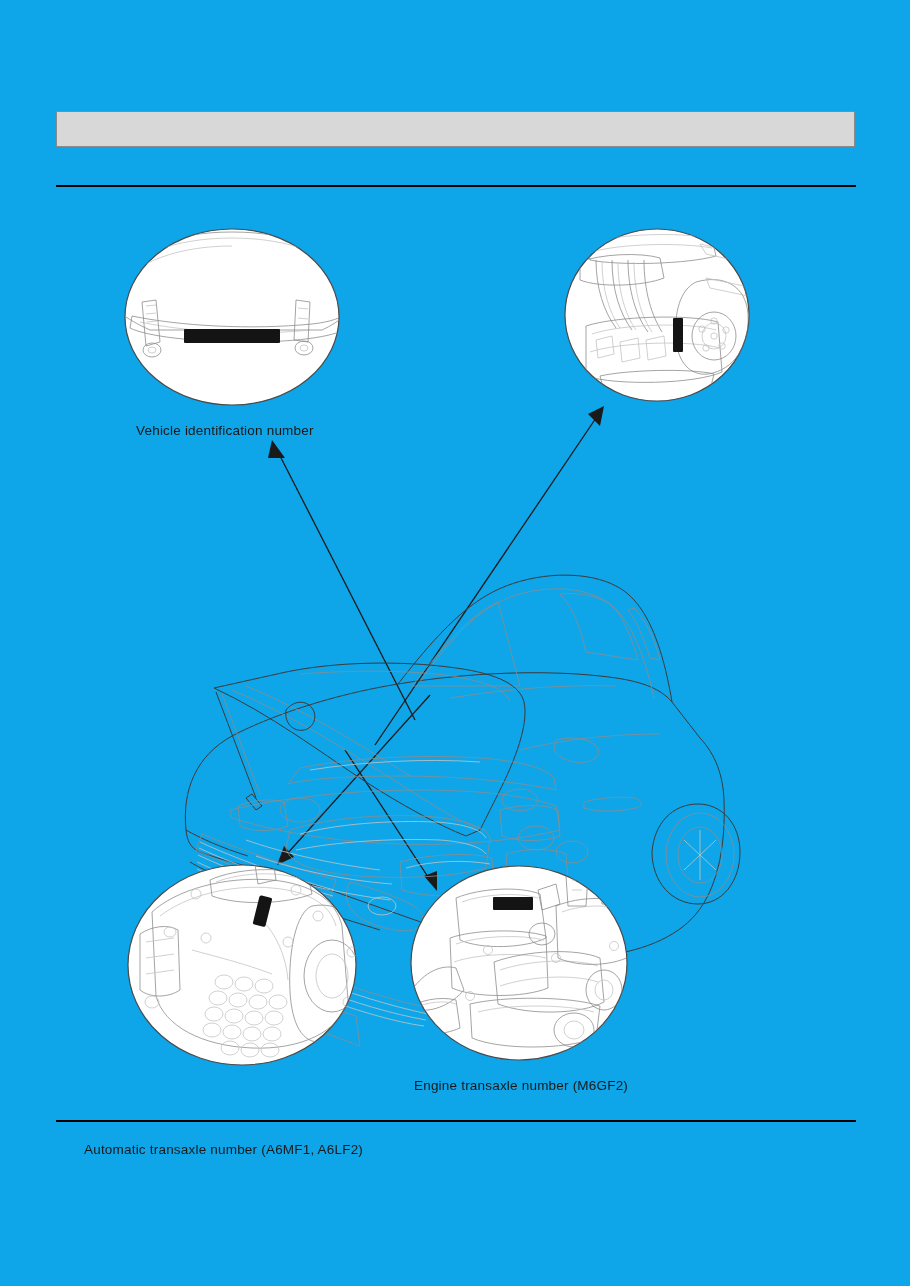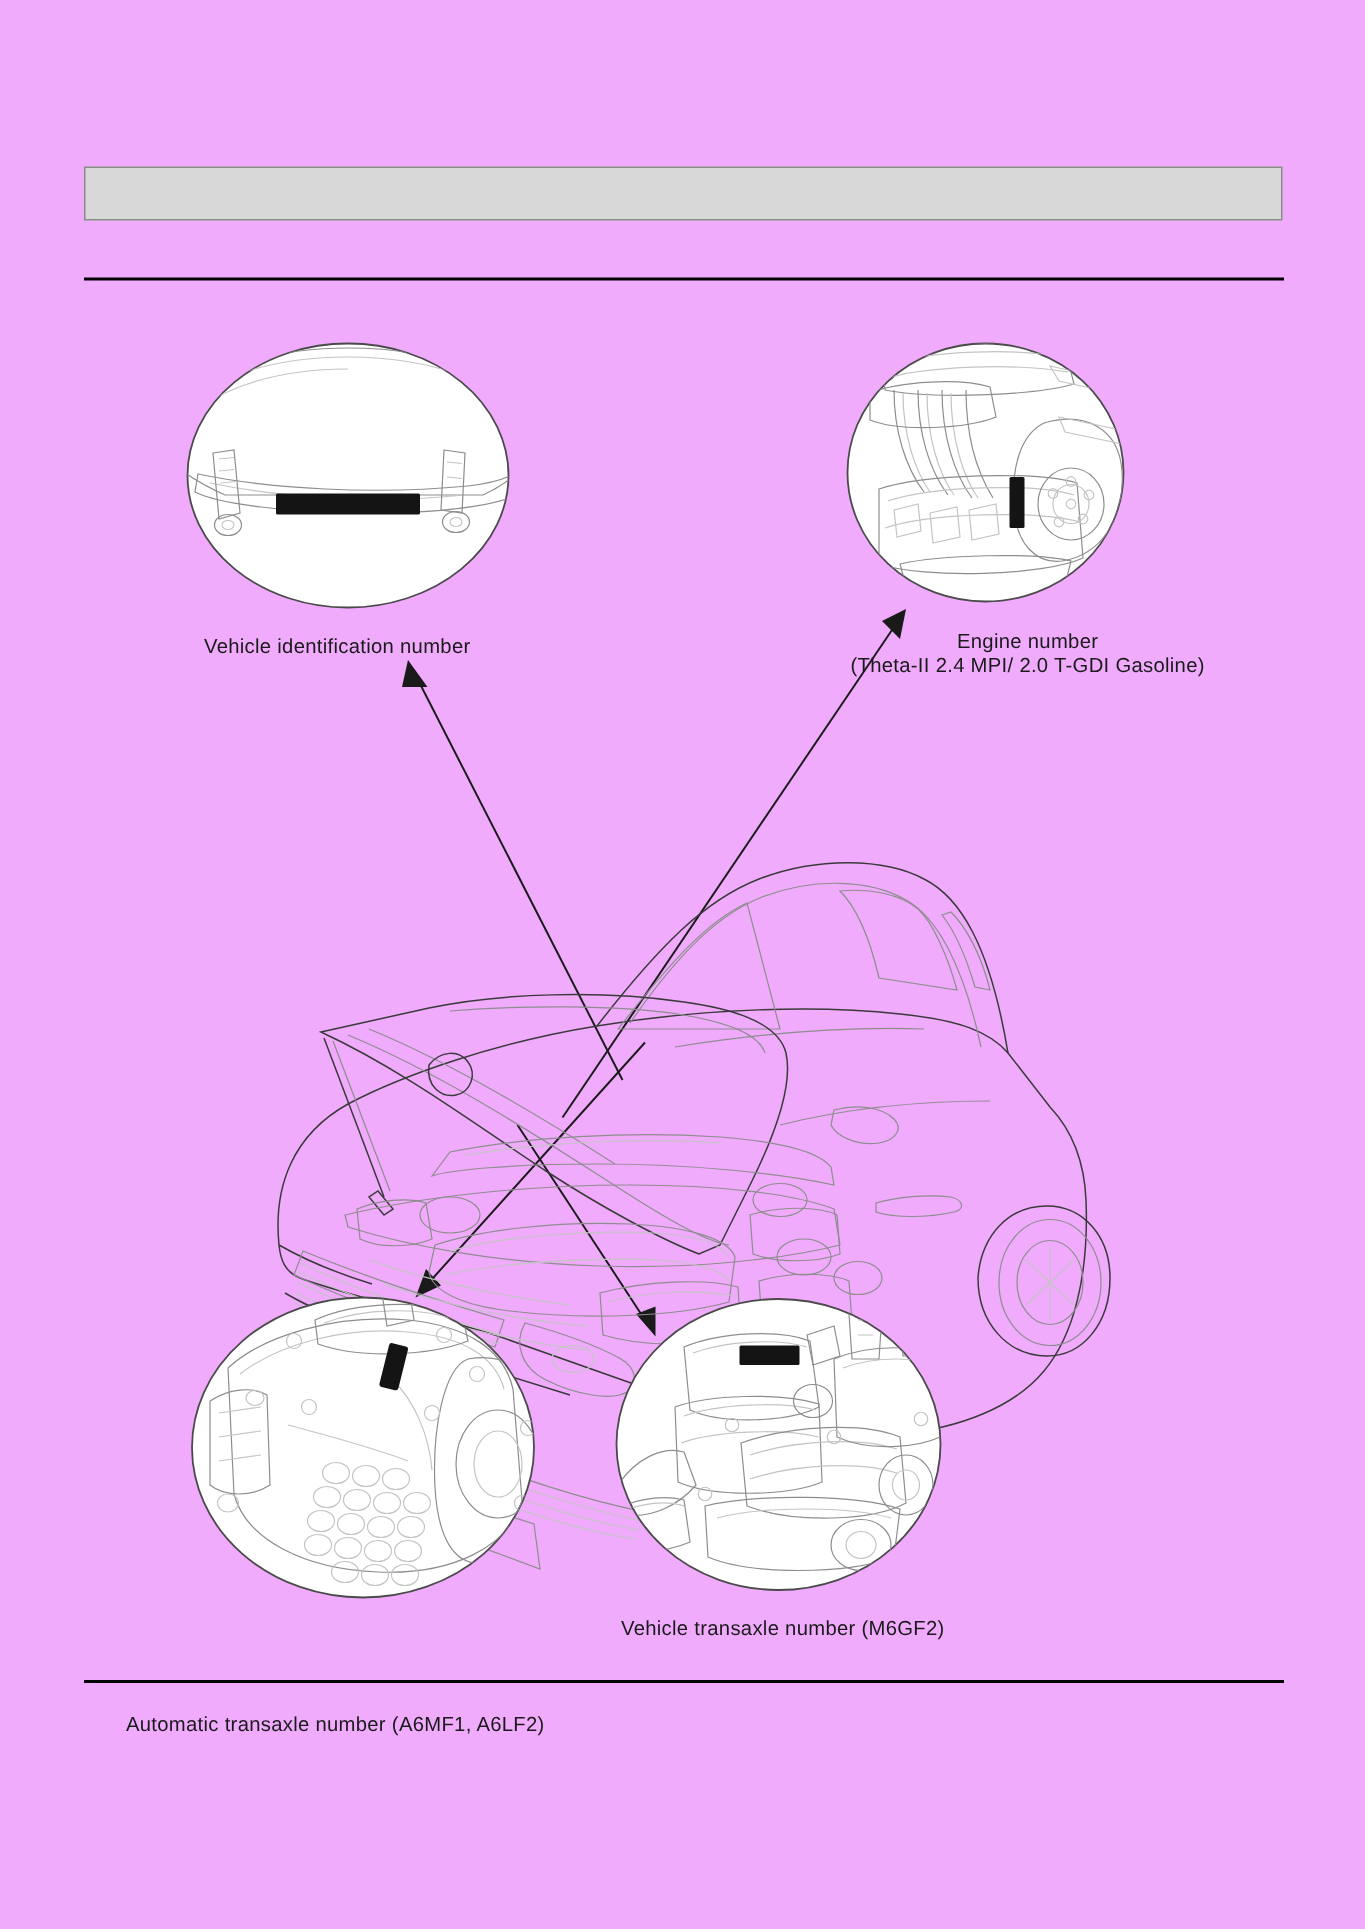--- a/index.html
+++ b/index.html
@@ -10,21 +10,21 @@
   body {
     width: 910px;
     height: 1286px;
     position: relative;
     font-family: "Liberation Sans", sans-serif;
     overflow: hidden;
   }
   .page {
     position: absolute;
     inset: 0;
-    background: #f0abfc;
+    background: #0ea5e9;
   }
 
   
   .header-bar {
     position: absolute;
     left: 56px;
     top: 111px;
     width: 799px;
     height: 36px;
     background: #d8d8d8;
@@ -429,23 +429,19 @@
 
           <rect class="blk" x="493" y="707" width="40" height="13" rx="1"></rect>
         </g>
       </g>
 
     </svg>
   </div>
 
   <div class="caption vin">Vehicle identification number</div>
 
-  <div class="caption engine">
-    <span class="l1">Engine number</span>
-    <span class="l2">(Theta-II 2.4 MPI/ 2.0 T-GDI Gasoline)</span>
-  </div>
 
   <div class="caption at">Automatic transaxle number (A6MF1, A6LF2)</div>
 
-  <div class="caption mt">Vehicle transaxle number (M6GF2)</div>
+  <div class="caption mt">Engine transaxle number (M6GF2)</div>
 
   <div class="rule-bottom"></div>
 </div>
 
 </body></html>

